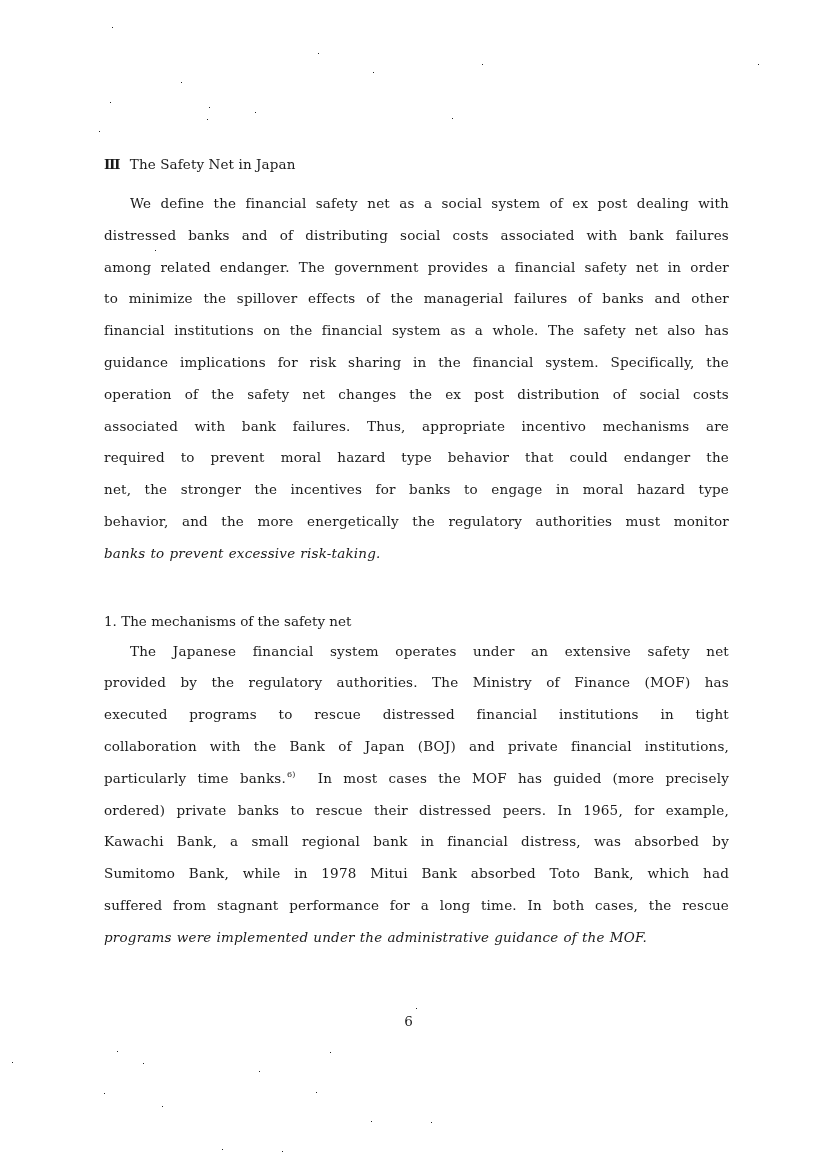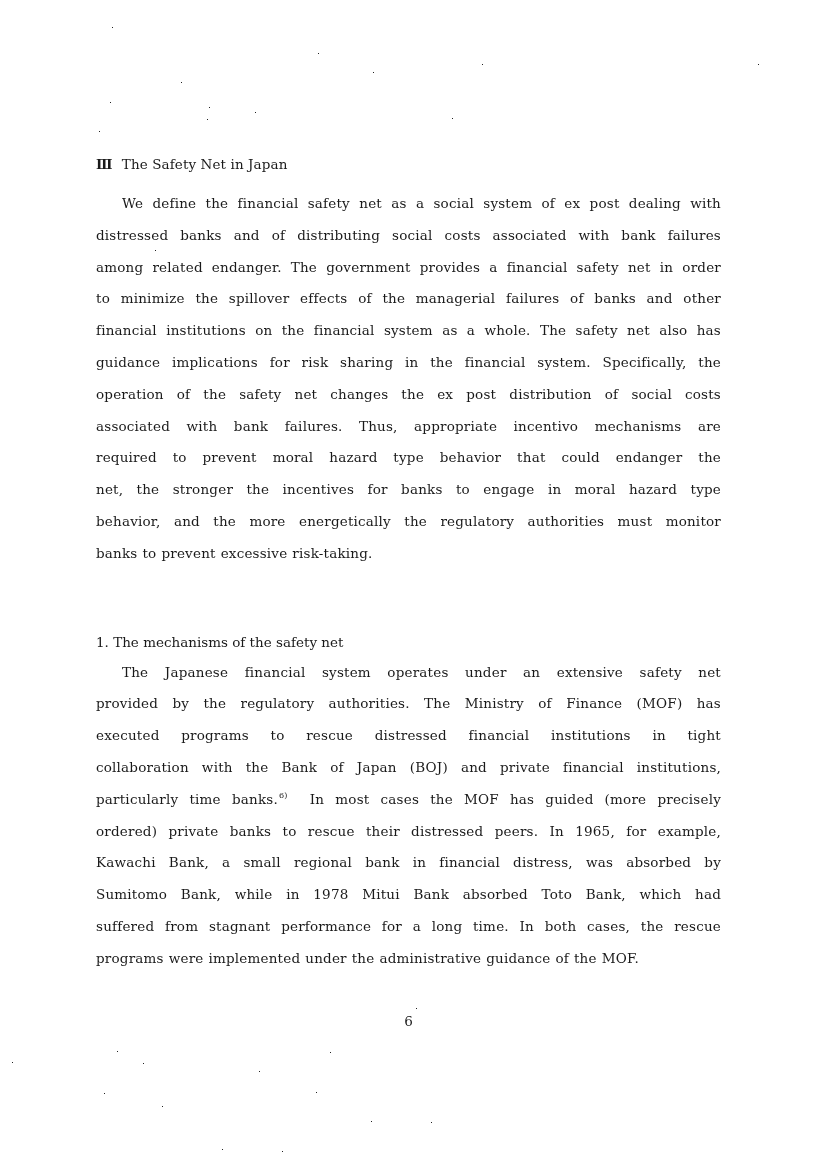--- a/index.html
+++ b/index.html
@@ -17,21 +17,21 @@
     }
     .page {
       position: absolute;
       left: 0;
       top: 0;
       width: 827px;
       height: 1170px;
     }
     .content {
       position: absolute;
-      left: 96px;
+      left: 104px;
       top: 152px;
       width: 625px;
     }
     .section-heading {
       font-size: 13.5px;
       line-height: 24px;
       height: 24px;
       margin: 0;
       font-weight: normal;
       letter-spacing: 0.1px;
@@ -55,30 +55,31 @@
     .para .line {
       display: block;
       text-align: justify;
       text-align-last: justify;
       height: 31.8px;
       white-space: nowrap;
       overflow: visible;
     }
     .para .line.last {
       text-align-last: left;
+      font-style: italic;
     }
     .para .line.indent {
       padding-left: 26px;
     }
     #para-1 { margin-top: 12px; }
     .subheading {
       font-size: 13.5px;
       line-height: 24px;
       height: 24px;
-      margin: 60px 0 3px 0;
+      margin: 39px 0 3px 0;
       font-weight: normal;
       white-space: nowrap;
     }
     sup.fn {
       font-size: 8px;
       vertical-align: 6px;
       line-height: 0;
       margin-left: 1px;
     }
     .page-number {

